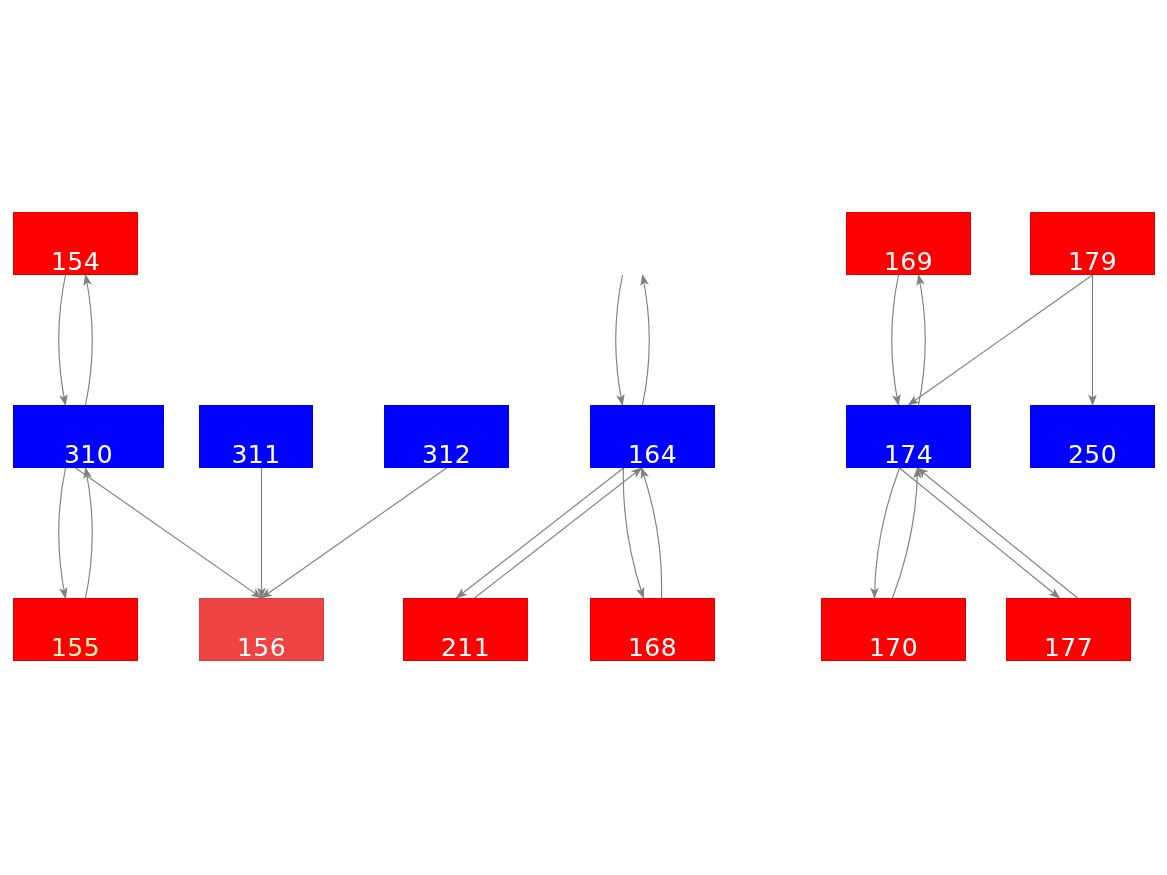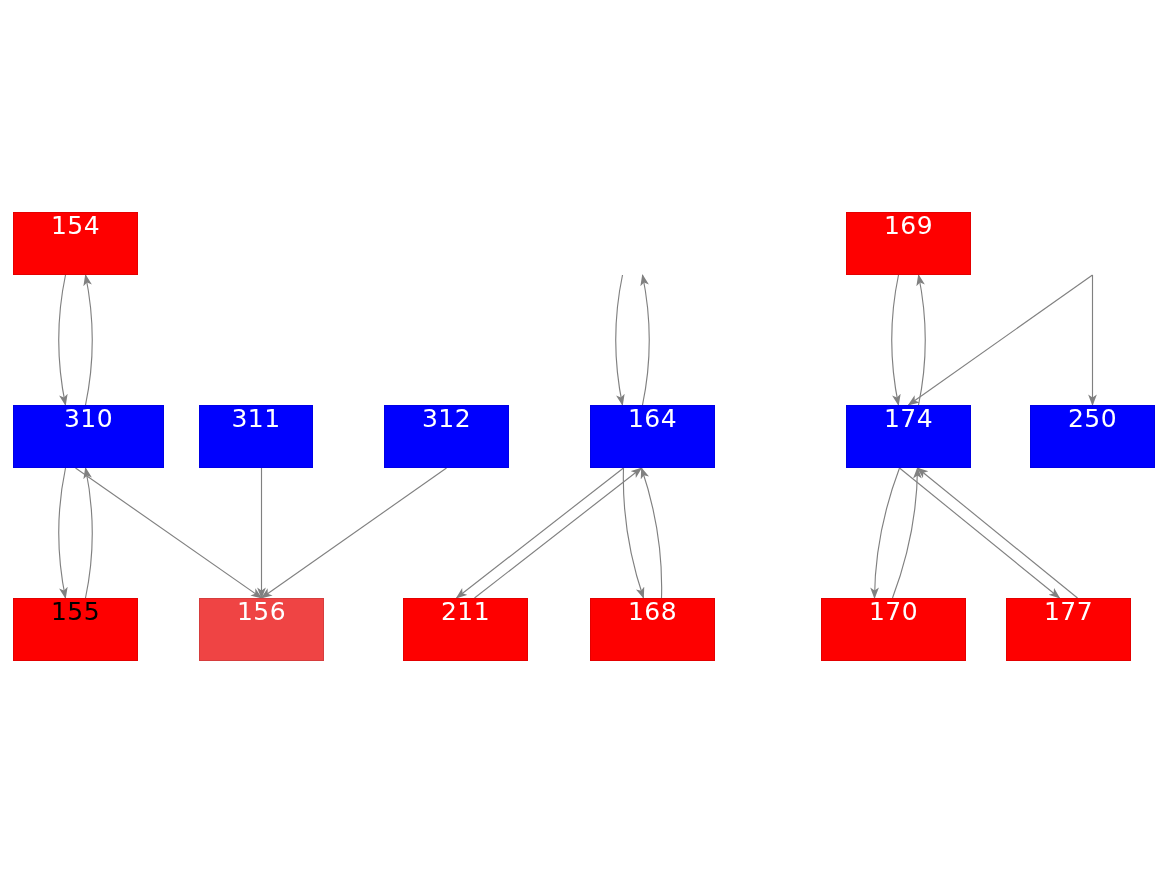--- a/index.html
+++ b/index.html
@@ -26,21 +26,21 @@
     position: absolute;
     left: 0;
     top: 0;
     width: 1167px;
     height: 875px;
   }
   .node {
     position: absolute;
     box-sizing: border-box;
     display: flex;
-    align-items: flex-start;
+    align-items: flex-end;
     justify-content: center;
     color: #ffffff;
     font-size: 25px;
     line-height: 1;
     letter-spacing: 0.5px;
     border: 1px solid rgba(0,0,0,0.10);
   }
   .node-label {
     pointer-events: none;
   }
@@ -82,39 +82,42 @@
       </g>
   </svg>
 
   <div id="node-layer">
       <div class="node" style="left: 13px; top: 212px; width: 125px; height: 63px; background: rgb(254, 0, 0); color: rgb(255, 255, 255);">
         <span class="node-label">154</span>
       </div>
       <div class="node" style="left: 846px; top: 212px; width: 125px; height: 63px; background: rgb(254, 0, 0); color: rgb(255, 255, 255);">
         <span class="node-label">169</span>
       </div>
+      <div class="node" style="left: 1030px; top: 212px; width: 125px; height: 63px; background: rgb(254, 0, 0); color: rgb(255, 255, 255);">
+        <span class="node-label">179</span>
+      </div>
       <div class="node" style="left: 13px; top: 405px; width: 151px; height: 63px; background: rgb(0, 0, 254); color: rgb(255, 255, 255);">
         <span class="node-label">310</span>
       </div>
       <div class="node" style="left: 199px; top: 405px; width: 114px; height: 63px; background: rgb(0, 0, 254); color: rgb(255, 255, 255);">
         <span class="node-label">311</span>
       </div>
       <div class="node" style="left: 384px; top: 405px; width: 125px; height: 63px; background: rgb(0, 0, 254); color: rgb(255, 255, 255);">
         <span class="node-label">312</span>
       </div>
       <div class="node" style="left: 570px; top: 405px; width: 125px; height: 63px; background: rgb(0, 0, 254); color: rgb(255, 255, 255); margin-left: 20px;">
         <span class="node-label">164</span>
       </div>
       <div class="node" style="left: 846px; top: 405px; width: 125px; height: 63px; background: rgb(0, 0, 254); color: rgb(255, 255, 255);">
         <span class="node-label">174</span>
       </div>
       <div class="node" style="left: 1030px; top: 405px; width: 125px; height: 63px; background: rgb(0, 0, 254); color: rgb(255, 255, 255);">
         <span class="node-label">250</span>
       </div>
-      <div class="node" style="left: 13px; top: 598px; width: 125px; height: 63px; background: rgb(254, 0, 0); color: #000000;">
+      <div class="node" style="left: 13px; top: 598px; width: 125px; height: 63px; background: rgb(254, 0, 0); color: #fef9c3;">
         <span class="node-label">155</span>
       </div>
       <div class="node" style="left: 199px; top: 598px; width: 125px; height: 63px; background: #ef4444; color: rgb(255, 255, 255);">
         <span class="node-label">156</span>
       </div>
       <div class="node" style="left: 403px; top: 598px; width: 125px; height: 63px; background: rgb(254, 0, 0); color: rgb(255, 255, 255);">
         <span class="node-label">211</span>
       </div>
       <div class="node" style="left: 590px; top: 598px; width: 125px; height: 63px; background: rgb(254, 0, 0); color: rgb(255, 255, 255);">
         <span class="node-label">168</span>

